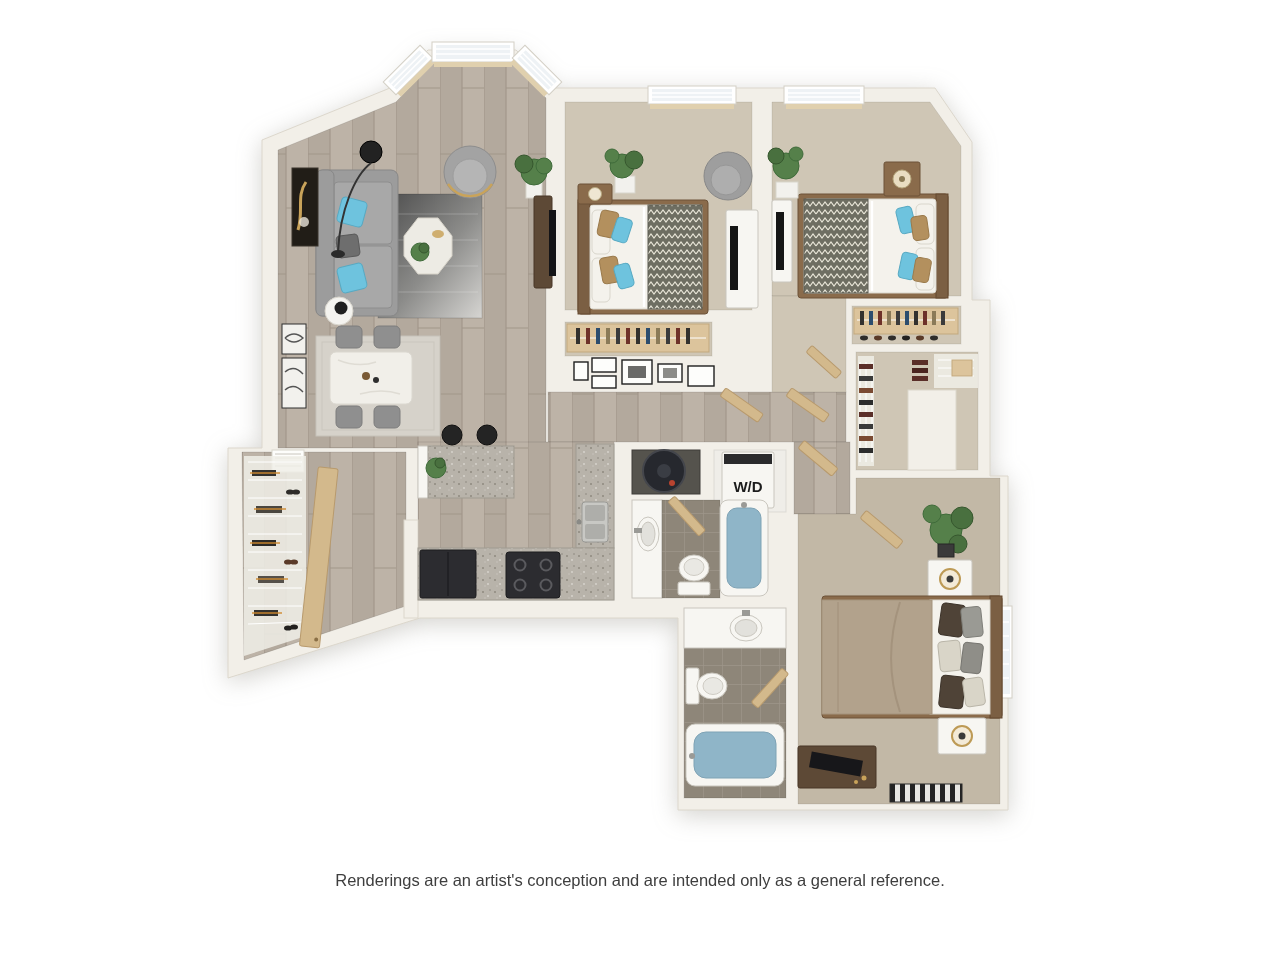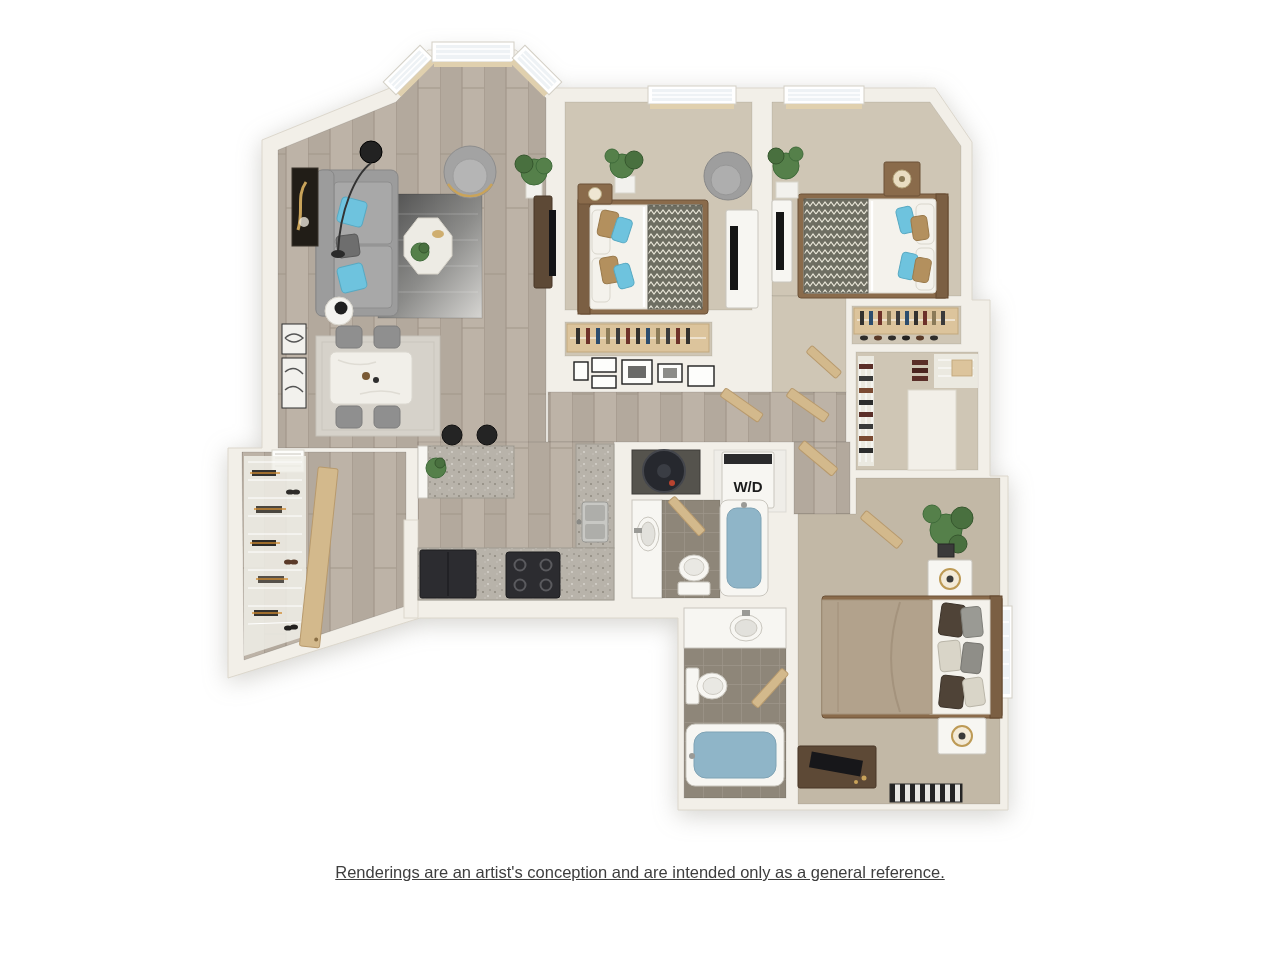--- a/index.html
+++ b/index.html
@@ -33,21 +33,21 @@
   .winframe{fill:#ffffff;stroke:#d3cfc5;stroke-width:1;}
   .sill{fill:var(--sill_tan,#e0d0ae);stroke:none;}
   .blind{stroke:#ffffff;stroke-width:1.6;}
   .water{fill:var(--tub_water,#8fb5c8);stroke:#7fa3b5;stroke-width:1;}
   .rackbg{fill:#f0eee8;opacity:.85;}
   .wire{stroke:#ffffff;stroke-width:1;}
   .frameart{fill:#fdfdfb;stroke:#1f1f1f;stroke-width:1.4;}
   .wd-label{font:600 15px "Liberation Sans",sans-serif;fill:var(--text_dark,#1c1c1c);}
   .disclaimer{position:absolute;left:0;top:853px;width:1280px;text-align:center;
               color:var(--disclaimer_gray,#3e3e3e);font-size:16.5px;line-height:23px;}
-  .disclaimer p{margin:8px;text-decoration:underline;}
+  .disclaimer p{margin:16px;}
 </style>
 </head>
 <body>
 
 <div class="stage">
 <svg width="1280" height="960" viewBox="0 0 1280 960">
   <defs>
     <pattern id="pat-wood" width="44" height="120" patternUnits="userSpaceOnUse">
       <rect x="0" y="0" width="22" height="120" fill="var(--wood_floor,#b3a99d)"></rect>
       <rect x="22" y="0" width="22" height="120" fill="var(--wood_plank_light,#bdb3a7)"></rect>

